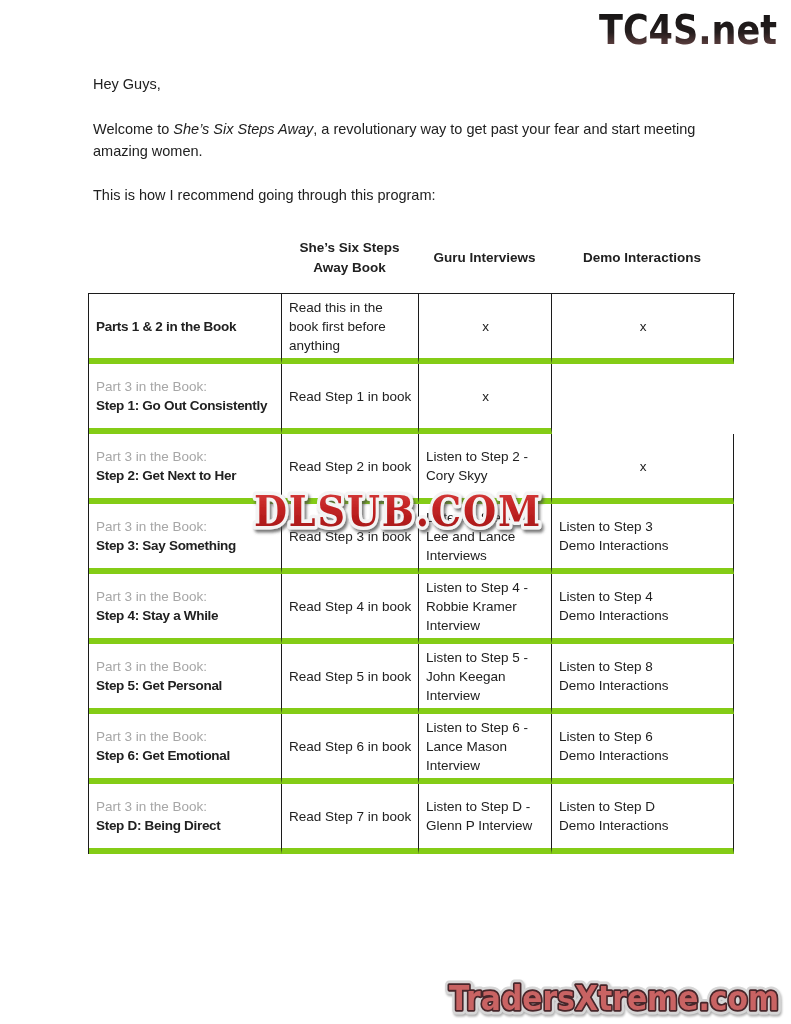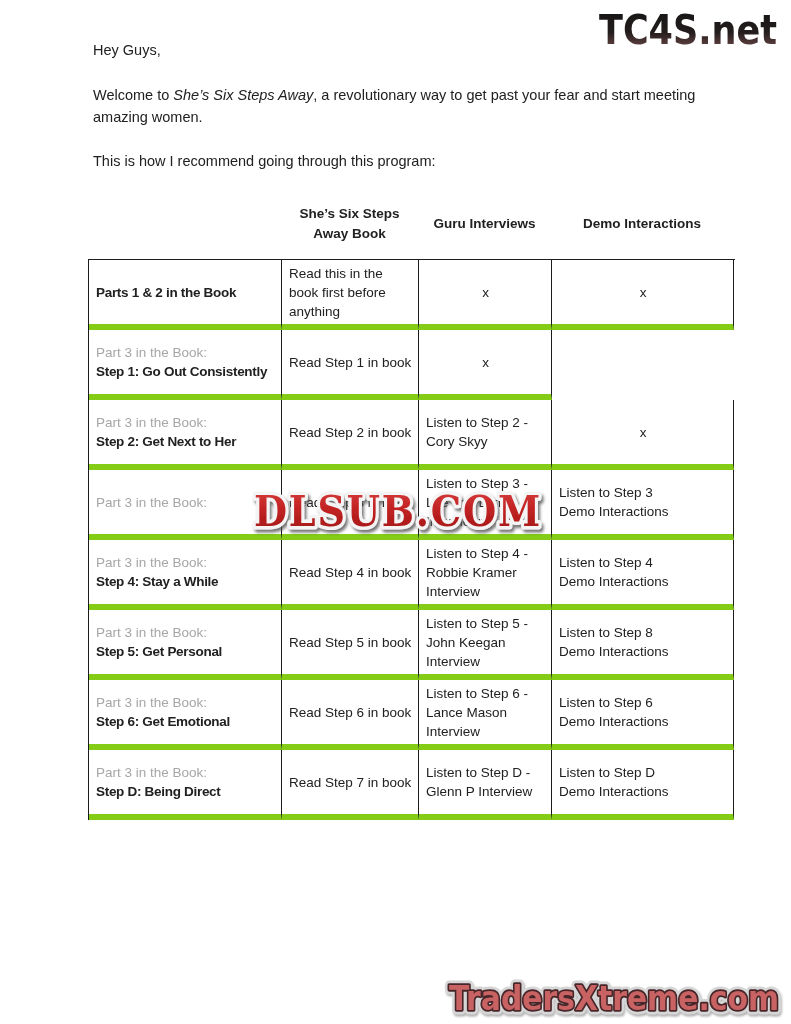--- a/index.html
+++ b/index.html
@@ -5,21 +5,21 @@
   * { margin:0; padding:0; box-sizing:border-box; }
   html,body { background:#ffffff; }
   .page {
     position:relative;
     width:791px; height:1024px;
     background:#ffffff;
     font-family:"Liberation Sans", sans-serif;
     color:#212121;
     overflow:hidden;
   }
-  .content { padding:39px 0 0 88px; }
+  .content { padding:73px 0 0 88px; }
   .para { margin-left:5px; font-size:14.5px; line-height:22px; max-width:645px; }
   .para.welcome { margin-top:23px; }
   .para.instruction { margin-top:22px; }
   .book-title { }
 
   
   .thead {
     margin-top:30px;
     display:grid;
     grid-template-columns:193px 137px 133px 182px;
@@ -124,20 +124,21 @@
         </div>
         <div class="td">Read Step 2 in book</div>
         <div class="td">Listen to Step 2 -
 Cory Skyy</div>
         <div class="td ctr">x</div>
       </div>
 
       <div class="tr">
         <div class="td">
           <span class="part">Part 3 in the Book:</span>
+          <span class="step">Step 3: Say Something</span>
         </div>
         <div class="td">Read Step 3 in book</div>
         <div class="td">Listen to Step 3 -
 Lee and Lance
 Interviews</div>
         <div class="td">Listen to Step 3
 Demo Interactions</div>
       </div>
 
       <div class="tr">

